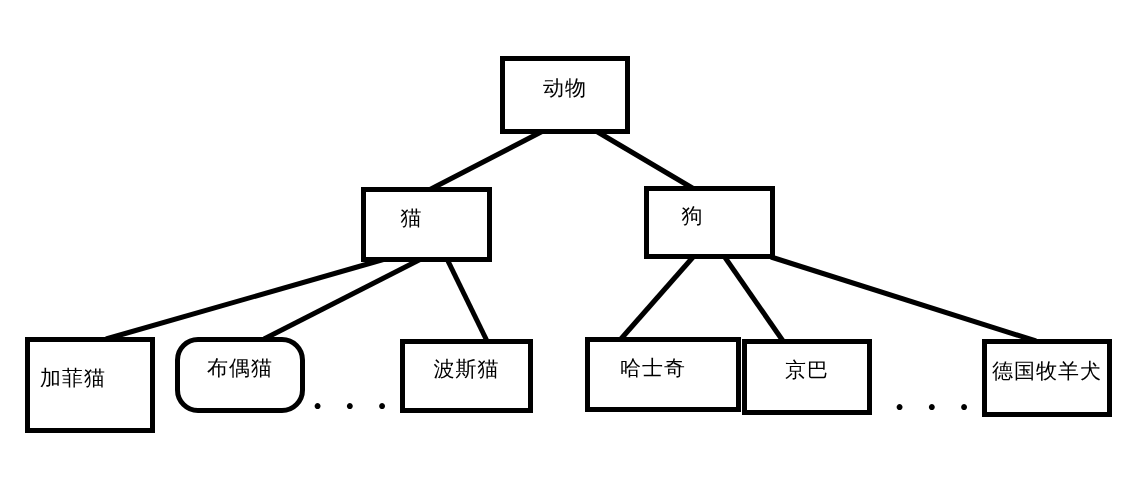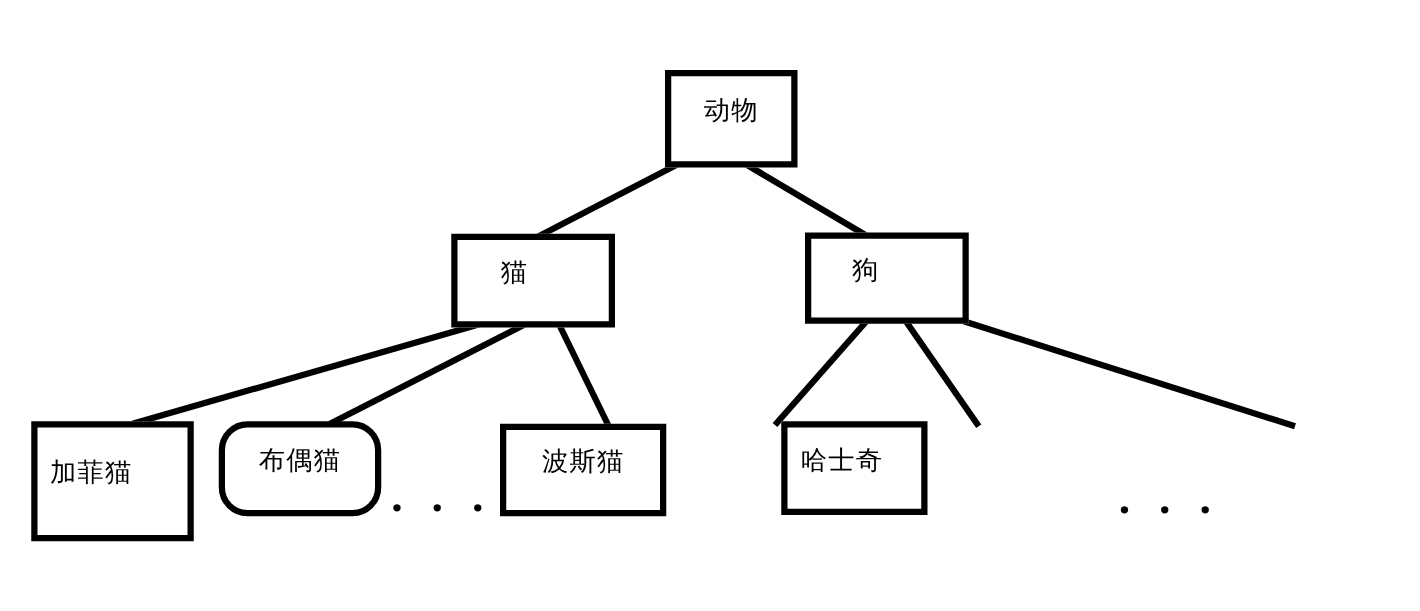--- a/index.html
+++ b/index.html
@@ -29,27 +29,27 @@
     background: #ffffff;
     color: #000000;
     display: flex;
     align-items: center;
     justify-content: center;
     font-size: 21px;
     letter-spacing: 1px;
     padding-bottom: 14px; 
   }
   
-  .n-animal   { left: 500px; top: 56px;  width: 106px; height: 78px; margin-left: 32px; }
+  .n-animal   { left: 500px; top: 56px;  width: 130px; height: 78px; }
   .n-cat      { left: 361px; top: 187px; width: 131px; height: 75px; padding-right: 30px; }
   .n-dog      { left: 644px; top: 186px; width: 131px; height: 73px; padding-right: 34px; }
   .n-garfield { left: 25px;  top: 337px; width: 130px; height: 96px; padding-right: 34px; }
   .n-ragdoll  { left: 175px; top: 337px; width: 130px; height: 76px; border-radius: 23px; }
   .n-persian  { left: 400px; top: 339px; width: 133px; height: 74px; }
-  .n-husky    { left: 585px; top: 337px; width: 117px; height: 75px; padding-right: 20px; margin-left: 40px; }
+  .n-husky    { left: 585px; top: 337px; width: 156px; height: 75px; padding-right: 20px; }
   .n-pekingese{ left: 742px; top: 339px; width: 130px; height: 76px; }
   .n-german   { left: 982px; top: 339px; width: 130px; height: 78px; }
   .ellipsis {
     position: absolute;
     color: #000000;
     font-weight: bold;
     font-size: 32px;
     line-height: 28px;
     letter-spacing: 5px;
     white-space: nowrap;
@@ -82,17 +82,19 @@
   <div class="node n-garfield">加菲猫</div>
 
   <div class="node n-ragdoll">布偶猫</div>
 
   <div class="ellipsis e-cat">. . .</div>
 
   <div class="node n-persian">波斯猫</div>
 
   <div class="node n-husky">哈士奇</div>
 
+  <div class="node n-pekingese">京巴</div>
 
   <div class="ellipsis e-dog">. . .</div>
 
+  <div class="node n-german">德国牧羊犬</div>
 
 </div>
 
 </body></html>

